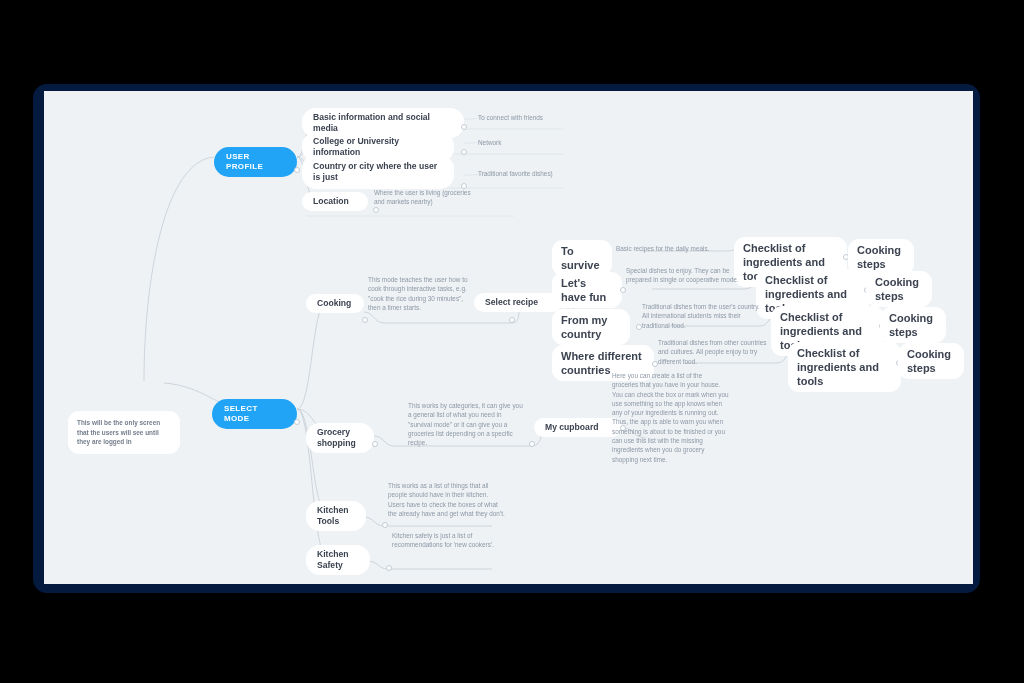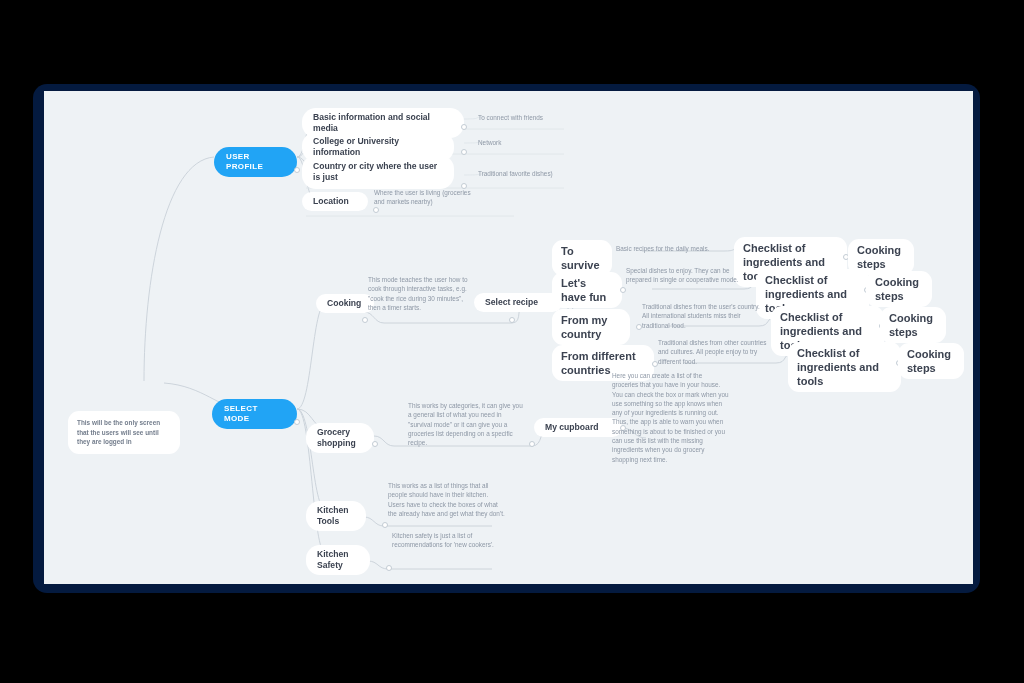--- a/index.html
+++ b/index.html
@@ -207,21 +207,21 @@
     <div class="node plain" style="left:330px; top:97px; width:104px;">
       <span>Where the user is living (groceries and markets nearby)</span>
     </div>
     <div class="dot" style="left:329px; top:116px;"></div>
 
     <div class="node pill-blue" style="left:168px; top:308px; width:85px;align-items:center;">
       <span>SELECT MODE</span>
     </div>
     <div class="dot" style="left:250px; top:328px;"></div>
 
-    <div class="node pill md" style="left:272px; top:203px; width:58px;">
+    <div class="node pill md" style="left:262px; top:203px; width:58px;">
       <span>Cooking</span>
     </div>
     <div class="node plain" style="left:324px; top:184px; width:100px;">
       <span>This mode teaches the user how to cook through interactive tasks, e.g. "cook the rice during 30 minutes", then a timer starts.</span>
     </div>
     <div class="dot" style="left:318px; top:226px;"></div>
     <div class="dot" style="left:465px; top:226px;"></div>
 
     <div class="node pill md" style="left:430px; top:202px; width:88px;">
       <span>Select recipe</span>
@@ -267,21 +267,21 @@
     <div class="dot" style="left:592px; top:233px;"></div>
     <div class="node pill sm" style="left:727px; top:215px; width:113px;">
       <span>Checklist of ingredients and tools</span>
     </div>
     <div class="dot" style="left:835px; top:232px;"></div>
     <div class="node pill sm" style="left:836px; top:216px; width:66px;">
       <span>Cooking steps</span>
     </div>
 
     <div class="node pill sm" style="left:508px; top:254px; width:102px;">
-      <span>From different countries</span>
+      <span>Where different countries</span>
     </div>
     <div class="node plain" style="left:614px; top:247px; width:118px;">
       <span>Traditional dishes from other countries and cultures. All people enjoy to try different food.</span>
     </div>
     <div class="dot" style="left:608px; top:270px;"></div>
     <div class="node pill sm" style="left:744px; top:251px; width:113px;">
       <span>Checklist of ingredients and tools</span>
     </div>
     <div class="dot" style="left:852px; top:269px;"></div>
     <div class="node pill sm" style="left:854px; top:252px; width:66px;">

